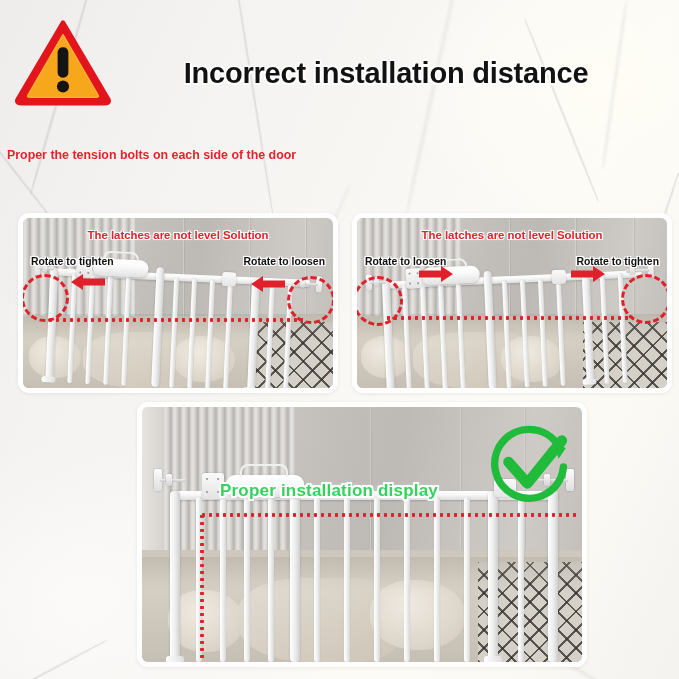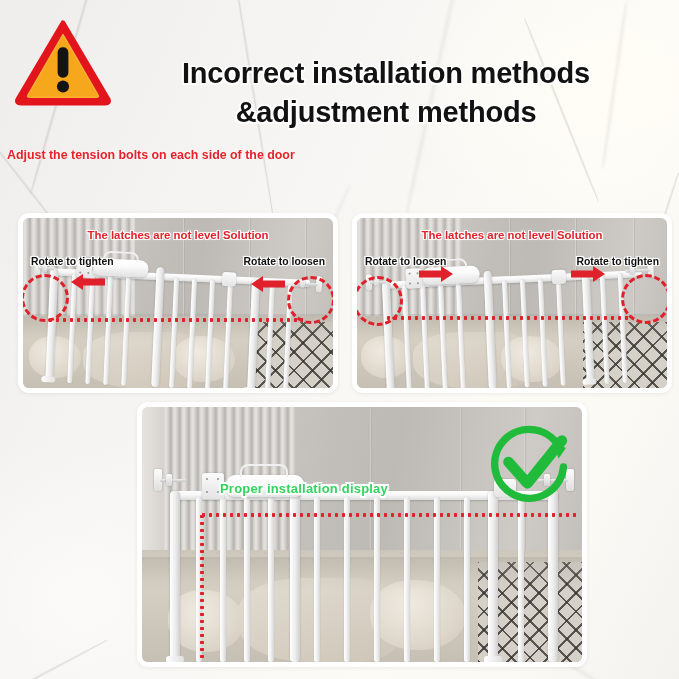--- a/index.html
+++ b/index.html
@@ -267,21 +267,21 @@
     position: absolute;
     width: 3.6px;
     background-image: radial-gradient(circle, #e0202a 42%, rgba(224,32,42,0) 46%);
     background-size: 3.6px 7px;
     background-repeat: repeat-y;
     z-index: 8;
   }
   .ok-label {
     position: absolute;
     color: #35d35e;
-    font-size: 13px;
+    font-size: 17px;
     font-weight: bold;
     white-space: nowrap;
     letter-spacing: .2px;
     text-shadow:
       -1.6px -1.6px 0 #fff, 1.6px -1.6px 0 #fff,
       -1.6px  1.6px 0 #fff, 1.6px  1.6px 0 #fff,
        0 -1.6px 0 #fff, 0 1.6px 0 #fff,
       -1.6px 0 0 #fff, 1.6px 0 0 #fff,
        0 0 5px rgba(255,255,255,.9);
     z-index: 9;
@@ -308,26 +308,25 @@
 <div class="warn-icon">
   <svg viewBox="0 0 100 90" width="98" height="88">
     <path d="M50 5 L96 83 Q98 87 93 87 L7 87 Q2 87 4 83 Z" fill="#e3151c" stroke="#e3151c" stroke-width="5" stroke-linejoin="round"></path>
     <path d="M50 17 L86 79 Q87 81 84 81 L16 81 Q13 81 14 79 Z" fill="#f7a71c" stroke="#f9b233" stroke-width="1.5" stroke-linejoin="round"></path>
     <rect x="44.5" y="30" width="11" height="31" rx="5.2" fill="#141414"></rect>
     <circle cx="50" cy="70" r="6.2" fill="#141414"></circle>
   </svg>
 </div>
 
 <div class="title">
-  <span>Incorrect installation methods</span>
-  <span class="l2">&amp;adjustment methods</span>
+  <span>Incorrect installation distance</span>
 </div>
 
 <div class="subtext">
-  <div>Adjust the tension bolts on each side of the door</div>
+  <div>Proper the tension bolts on each side of the door</div>
 </div>
 
 <div class="panel" id="panel-left">
   <div class="panel-inner">
     <div class="scene">
       <div class="wall"></div>
       <div class="slats" style="left:0; width:112px;"></div>
       <div class="wall-seam" style="left:160px;"></div>
       <div class="wall-seam" style="left:226px;"></div>
       <div class="wall-seam" style="left:282px;"></div>

